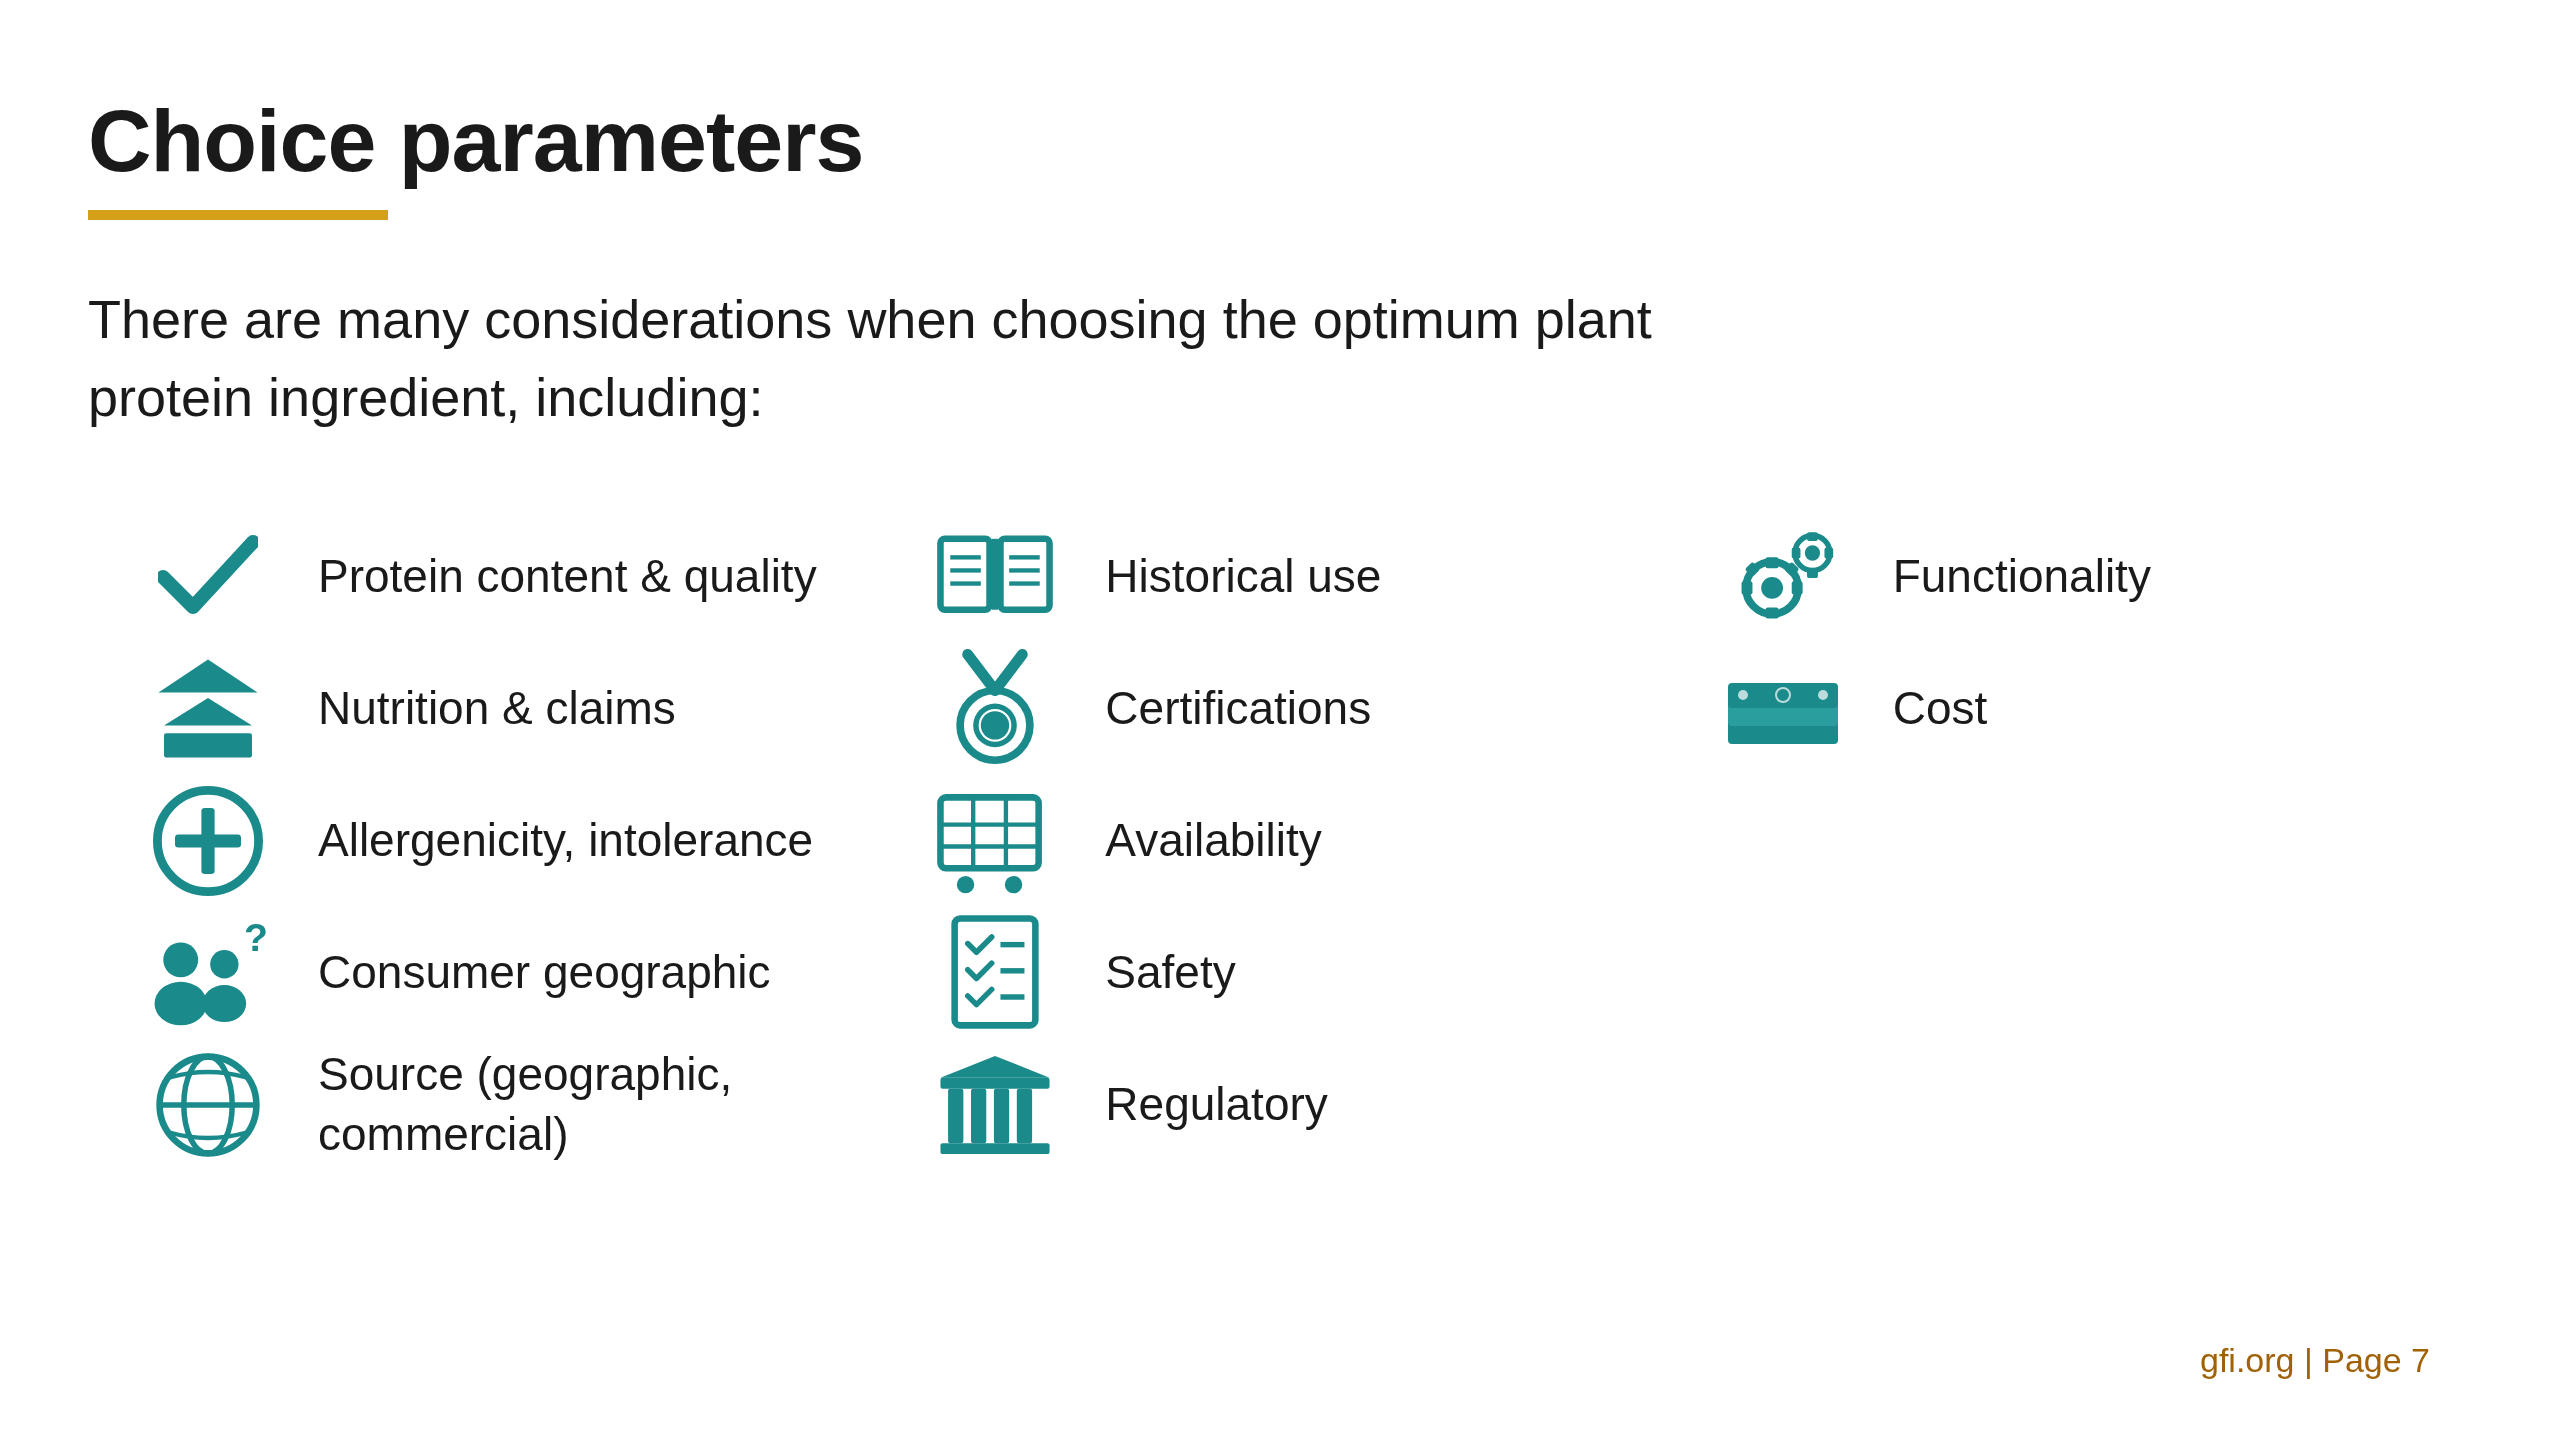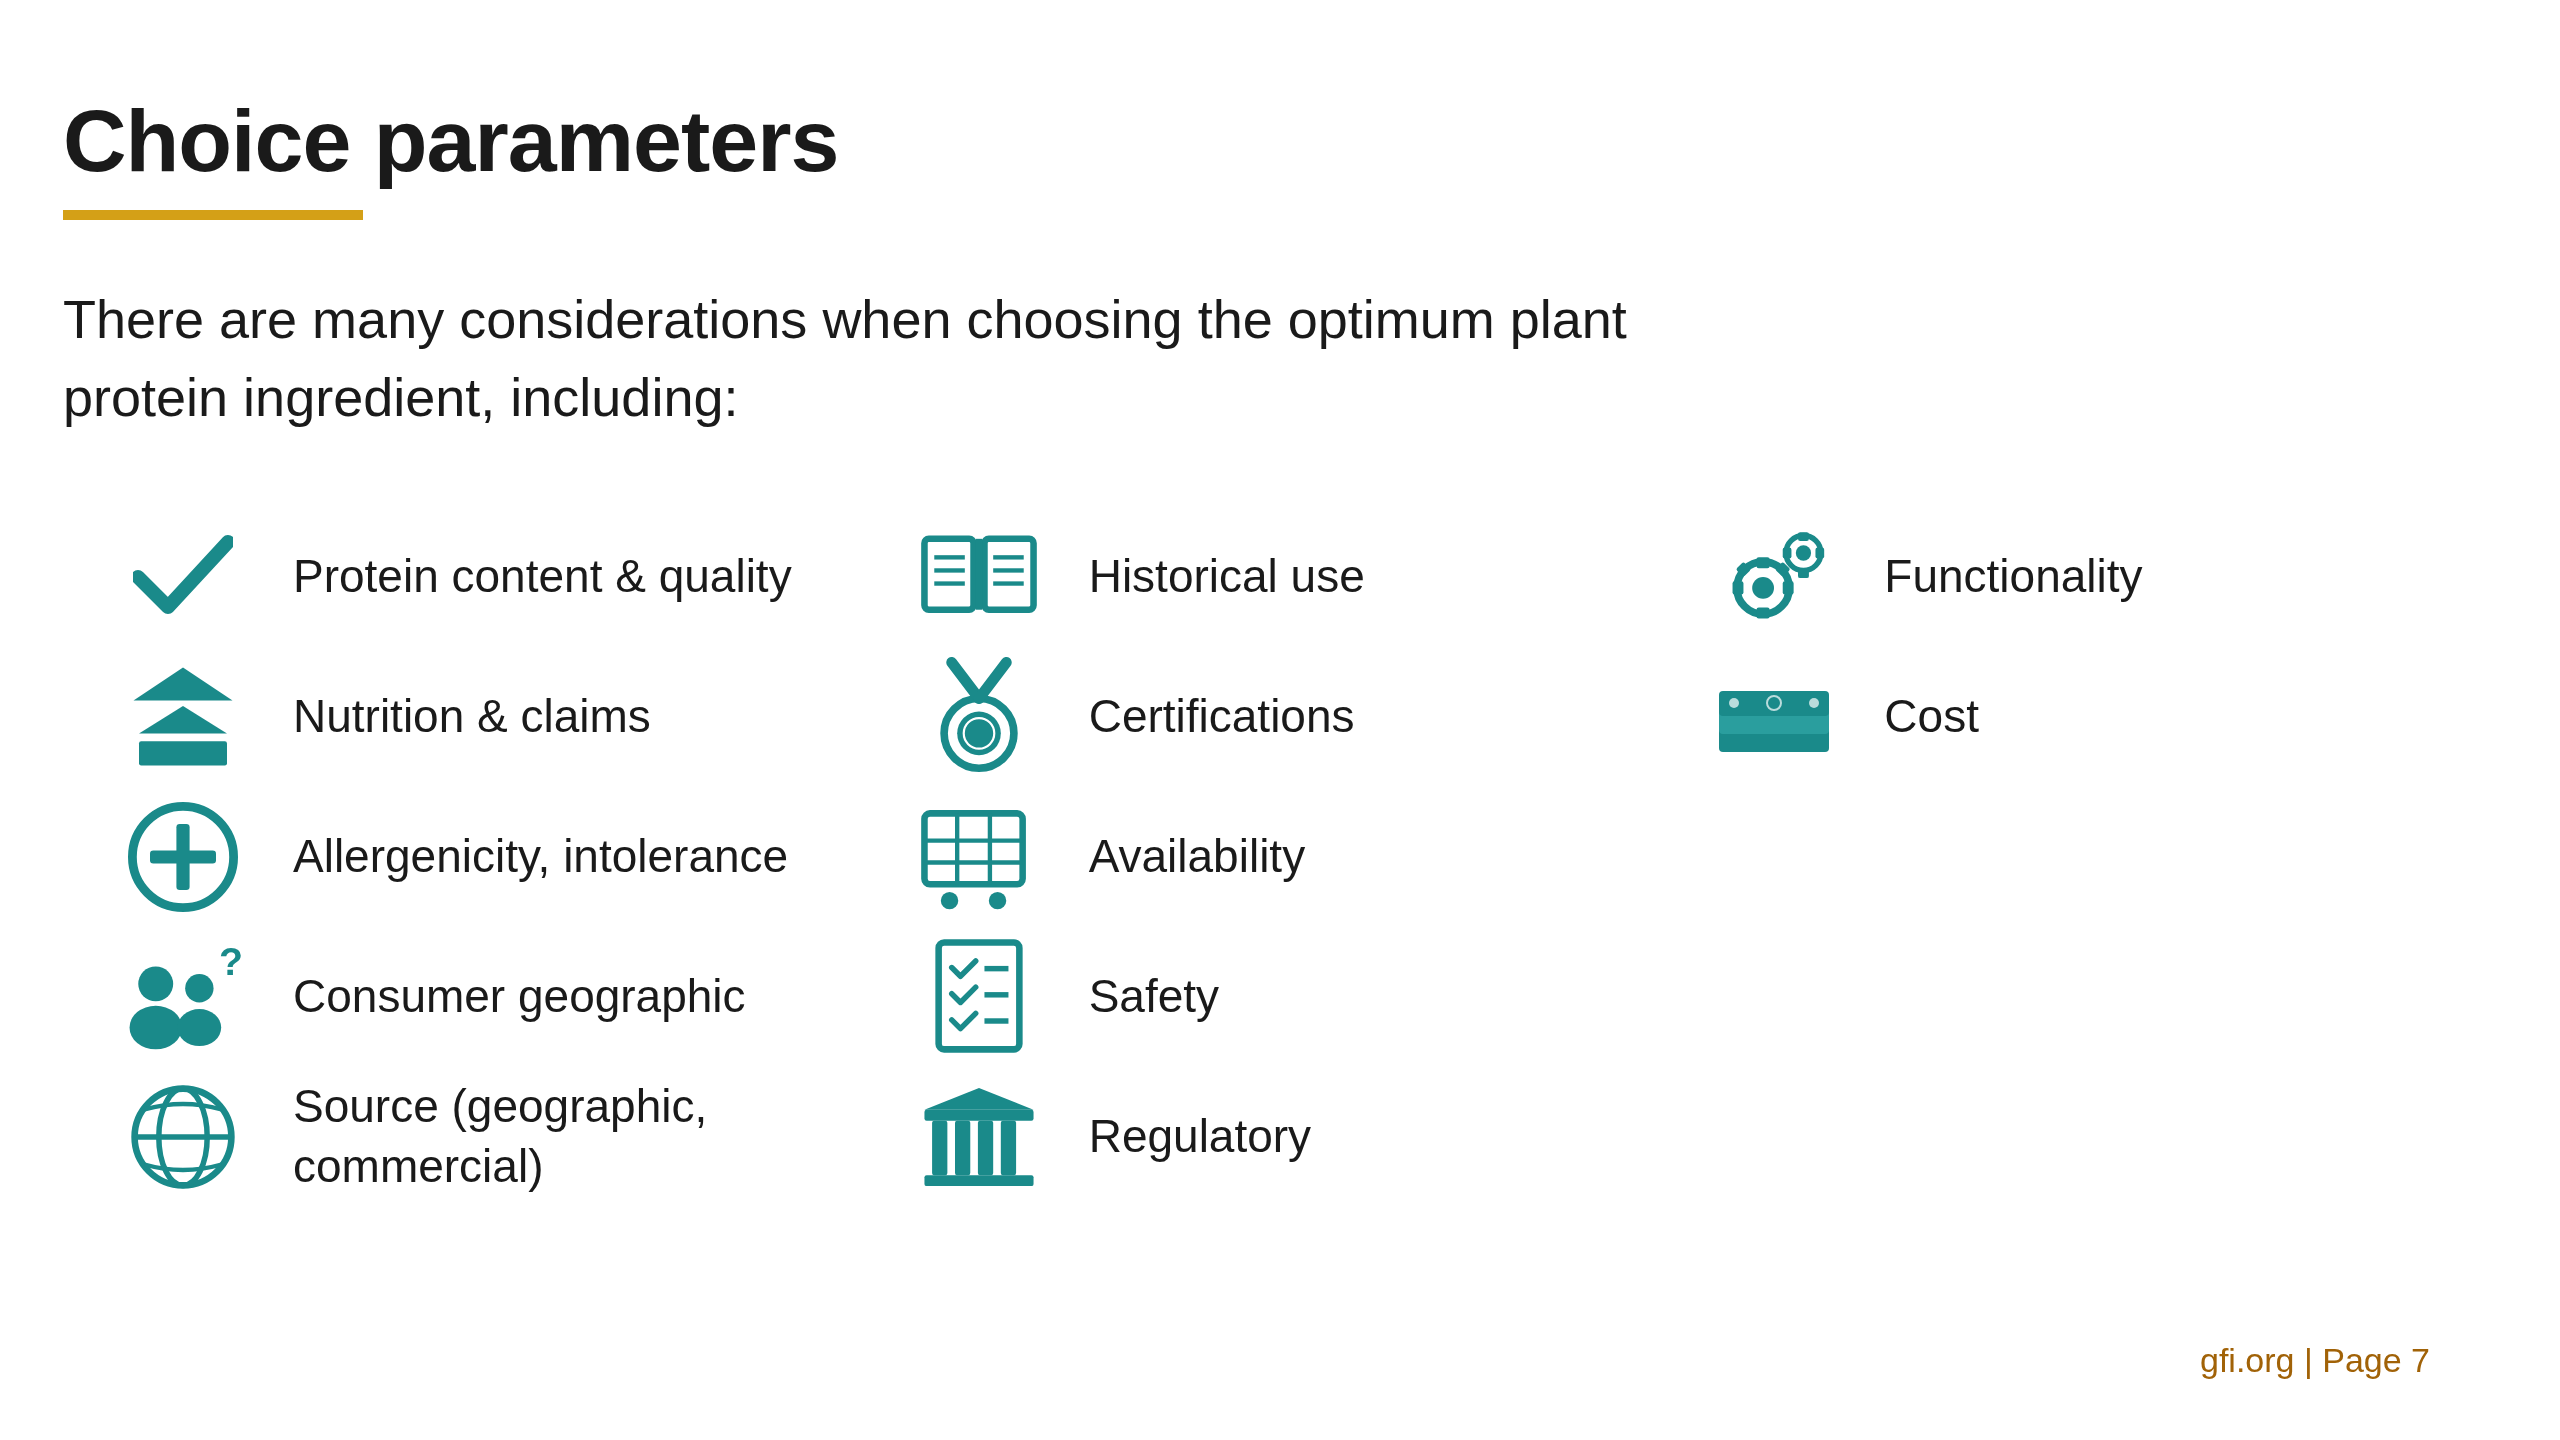--- a/index.html
+++ b/index.html
@@ -8,21 +8,21 @@
       font-family: 'Arial', 'Helvetica', sans-serif;
       width: 2560px;
       height: 1440px;
       overflow: hidden;
       position: relative;
     }
 
     .slide {
       width: 2560px;
       height: 1440px;
-      padding: 90px 130px 80px 63px;
+      padding: 90px 130px 80px 88px;
       position: relative;
     }
 
     .title {
       font-size: 88px;
       font-weight: 900;
       color: #1a1a1a;
       margin-bottom: 18px;
       letter-spacing: -1px;
     }
@@ -45,21 +45,21 @@
     .grid {
       display: grid;
       grid-template-columns: 1fr 1fr 1fr;
       gap: 0 80px;
       margin-left: 60px;
     }
 
     .column {
       display: flex;
       flex-direction: column;
-      gap: 20px;
+      gap: 12px;
     }
 
     .item {
       display: flex;
       align-items: center;
       gap: 50px;
     }
 
     .item-multi {
       display: flex;

